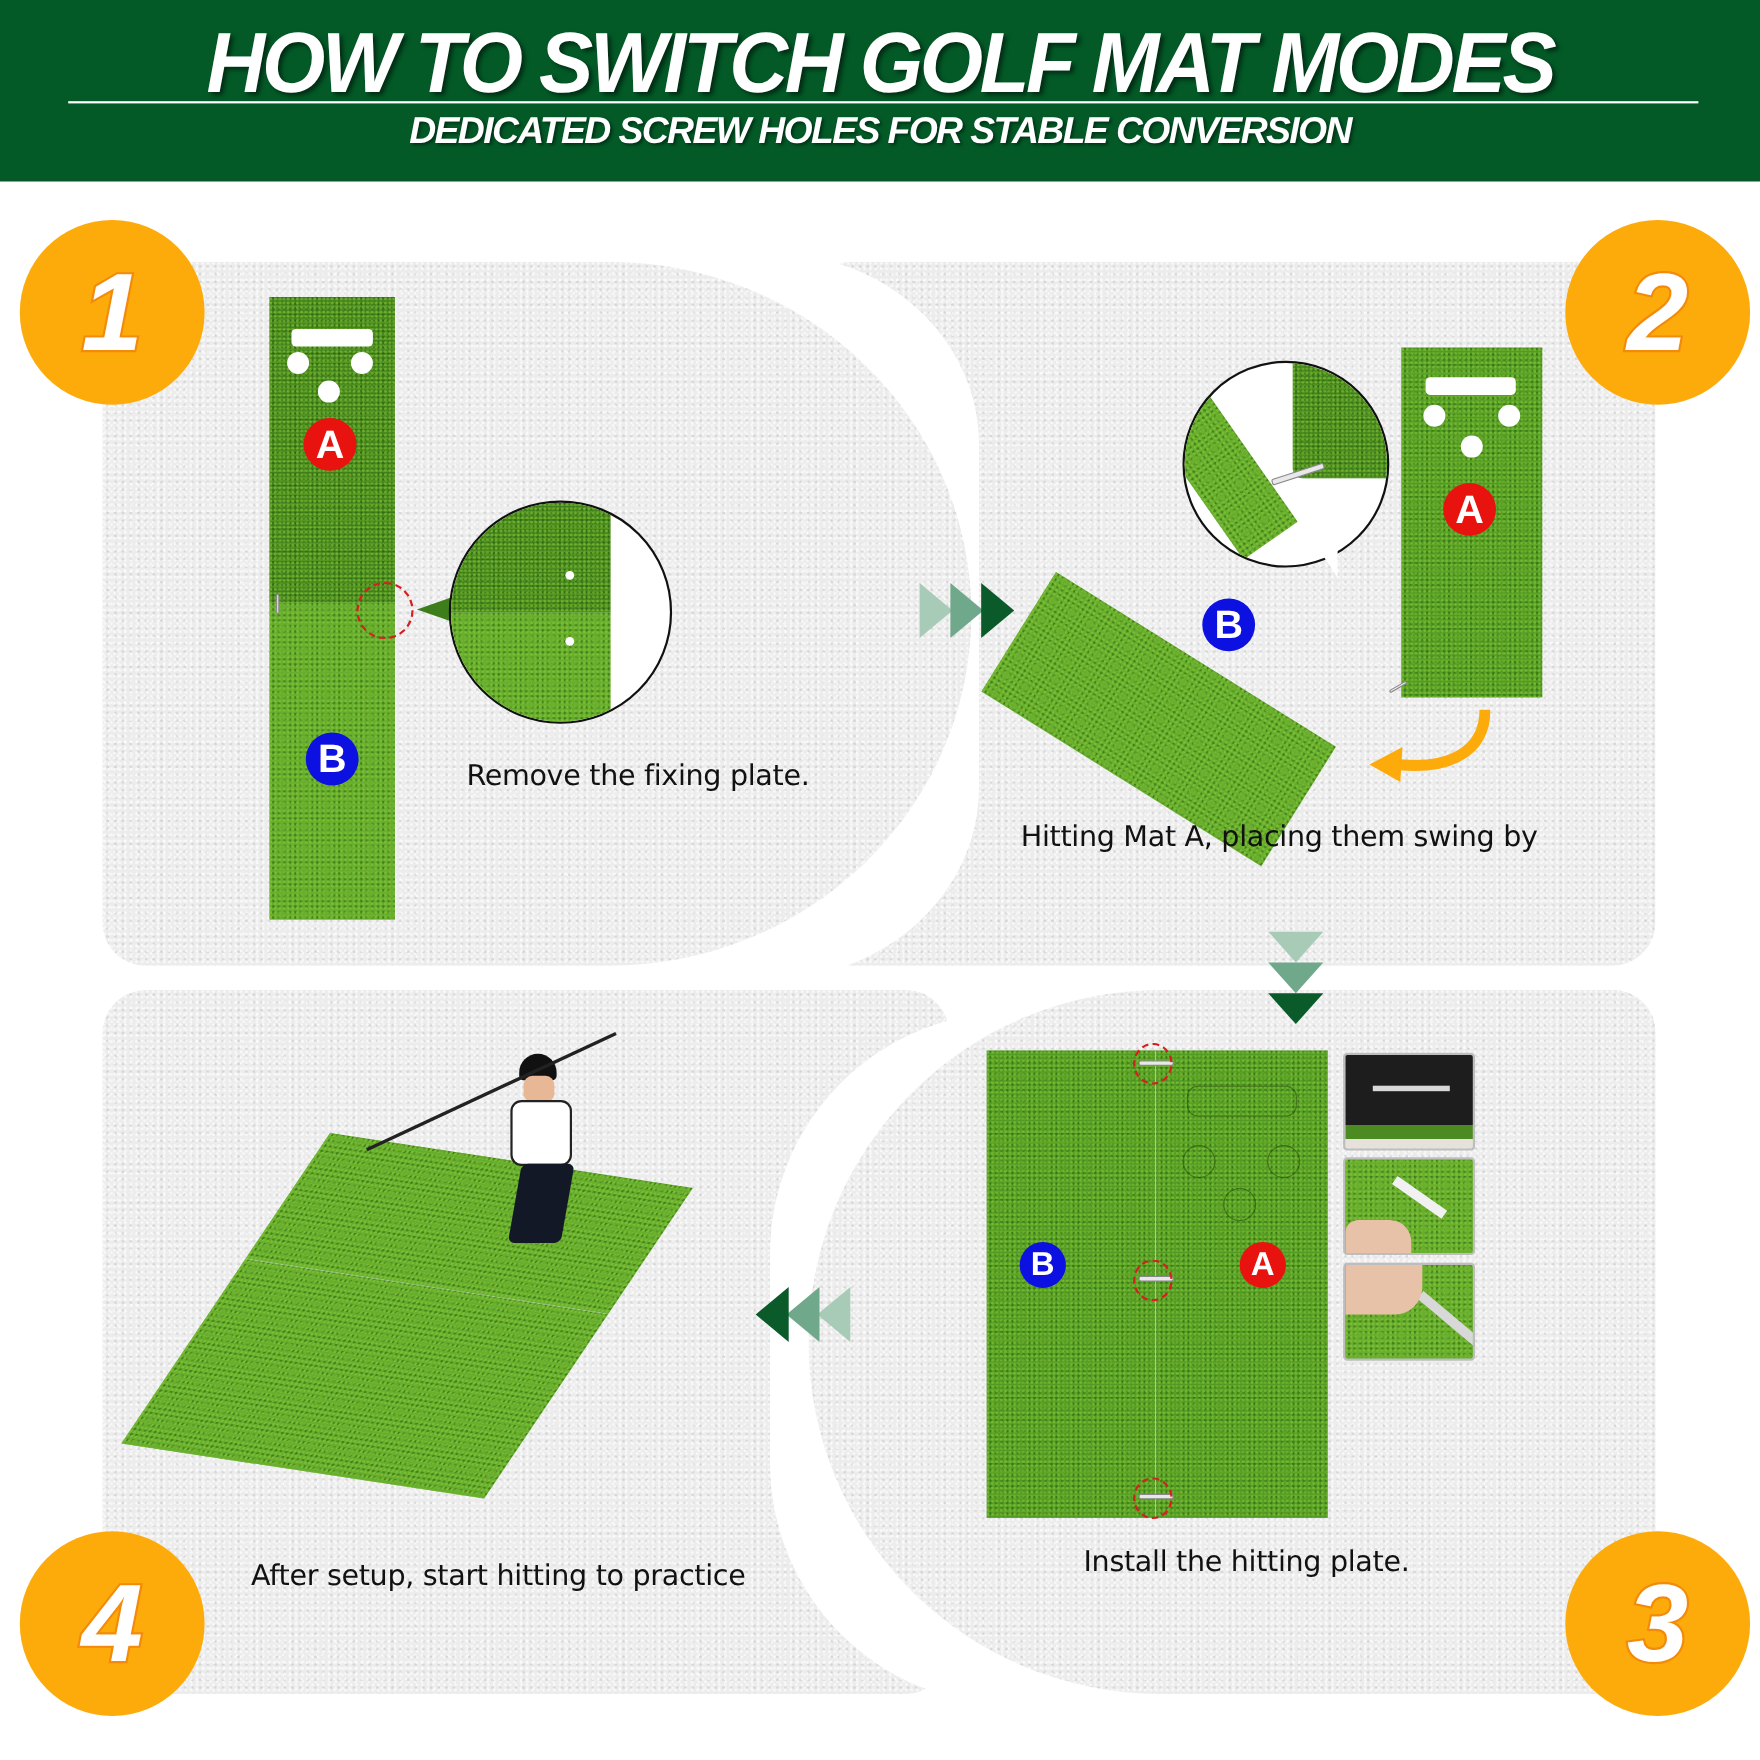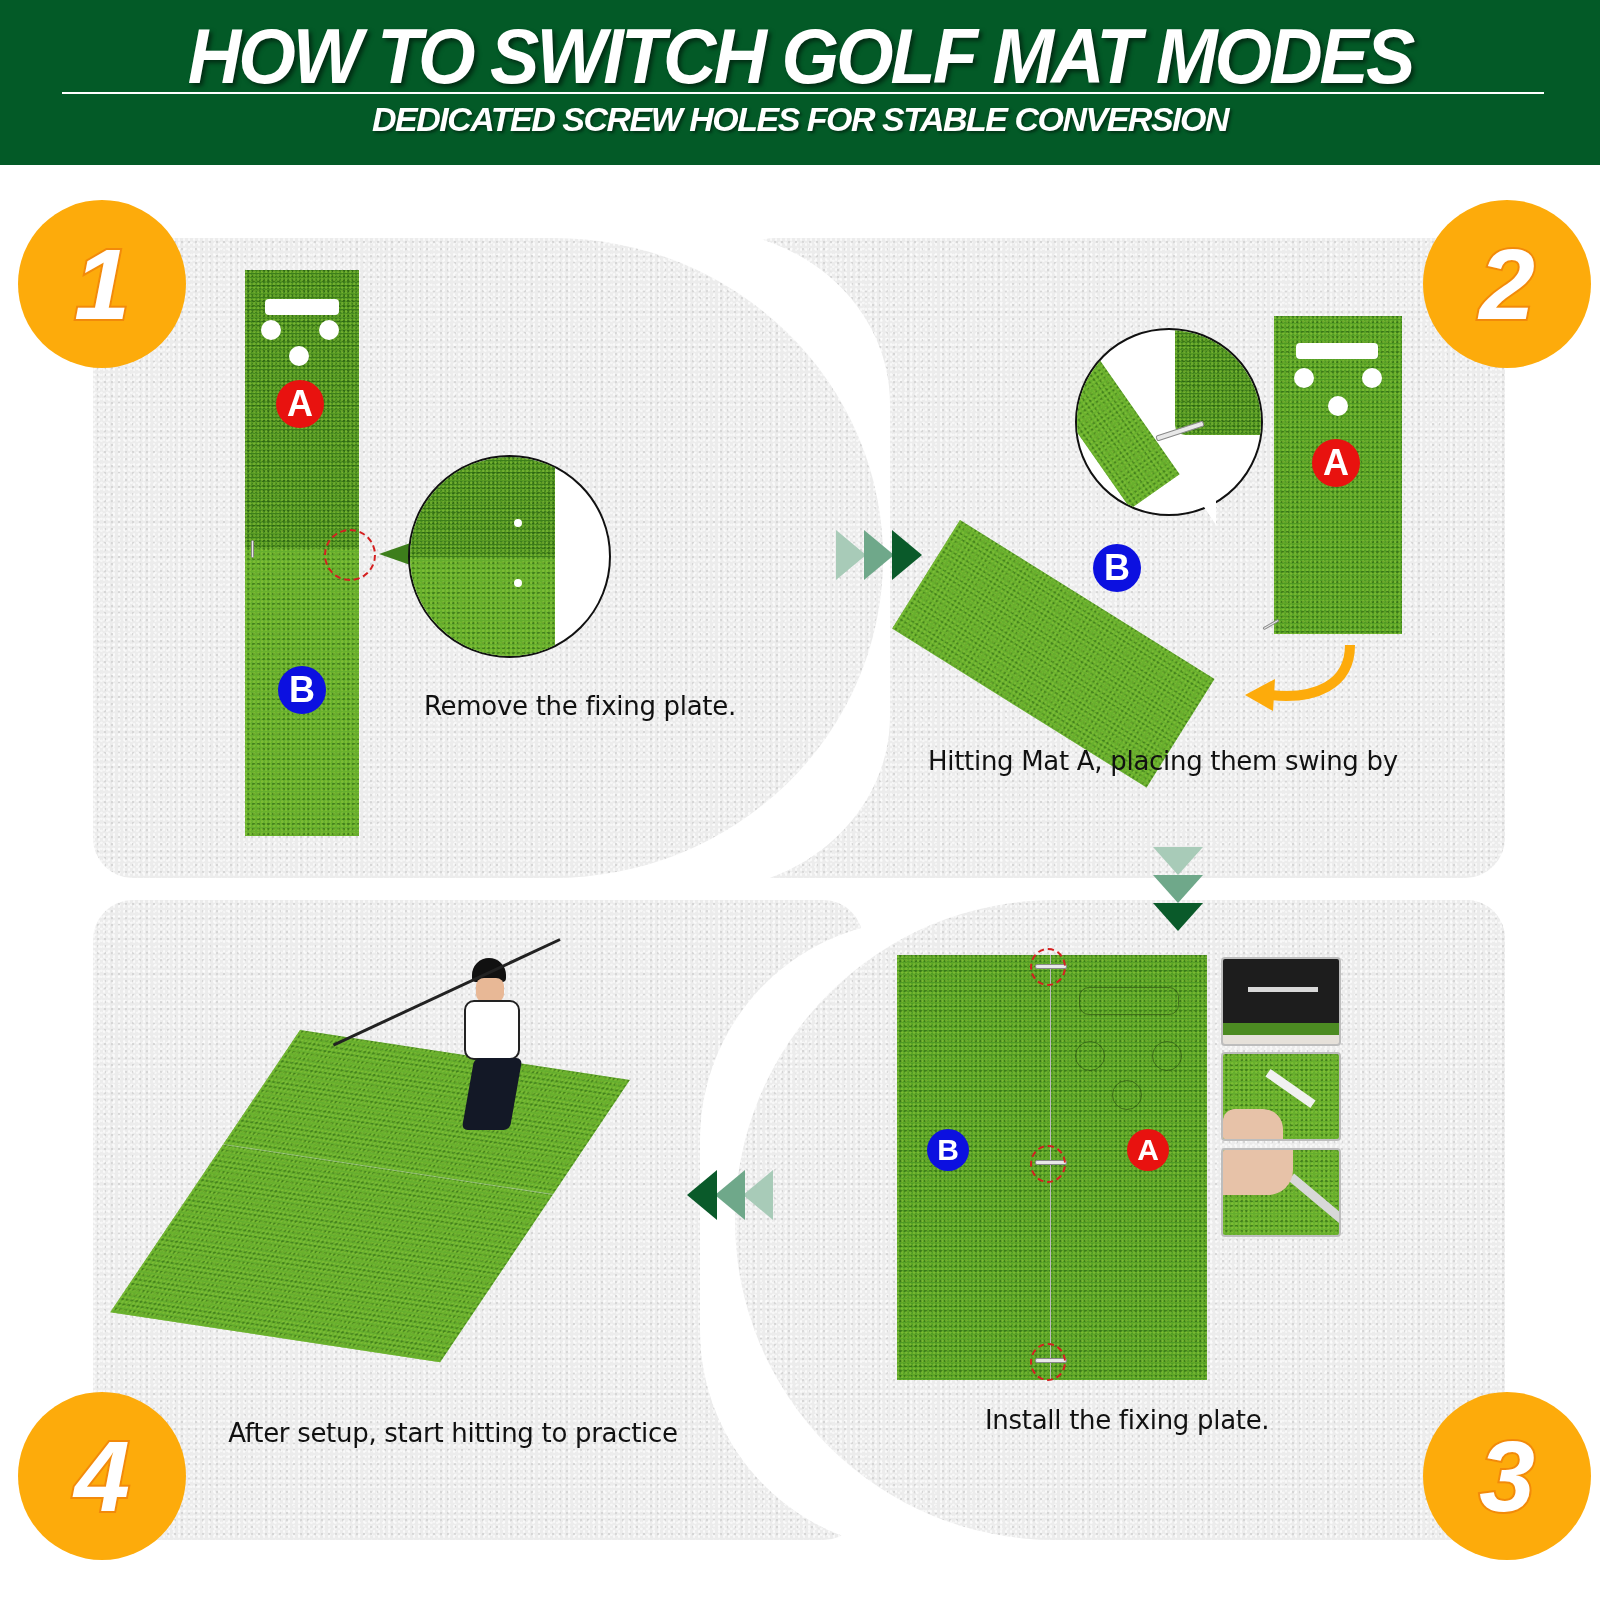--- a/index.html
+++ b/index.html
@@ -165,21 +165,21 @@
 </div>
 <div class="photo grass light" style="left:1221px;top:1052px;width:120px;height:89px;">
   <div style="position:absolute;left:40px;top:30px;width:55px;height:9px;background:#f1f1f1;transform:rotate(35deg);"></div>
   <div style="position:absolute;left:0;top:55px;width:60px;height:34px;background:#e7c2a8;border-radius:12px 20px 0 0;"></div>
 </div>
 <div class="photo grass light" style="left:1221px;top:1148px;width:120px;height:89px;">
   <div style="position:absolute;left:60px;top:45px;width:70px;height:9px;background:#d8d8d8;transform:rotate(40deg);"></div>
   <div style="position:absolute;left:0;top:0;width:70px;height:45px;background:#e7c2a8;border-radius:0 0 25px 0;"></div>
 </div>
 
-<div class="caption" style="left:985px;top:1404px;">Install the fixing plate.</div>
+<div class="caption" style="left:985px;top:1404px;">Install the hitting plate.</div>
 
 <div>
   <div class="chev" style="left:743px;top:1170px;border-top:25px solid transparent;border-bottom:25px solid transparent;border-right:30px solid #a8cbb8;"></div>
   <div class="chev" style="left:715px;top:1170px;border-top:25px solid transparent;border-bottom:25px solid transparent;border-right:30px solid #6fa88a;"></div>
   <div class="chev" style="left:687px;top:1170px;border-top:25px solid transparent;border-bottom:25px solid transparent;border-right:30px solid #0a5a2a;"></div>
 </div>
 
 <div class="grass light" style="left:300px;top:1030px;width:360px;height:285px;transform:skewX(-28deg) rotate(8deg);transform-origin:0 0;">
   <div style="position:absolute;left:0;top:115px;width:360px;height:1px;background:rgba(255,255,255,0.4);"></div>
 </div>

